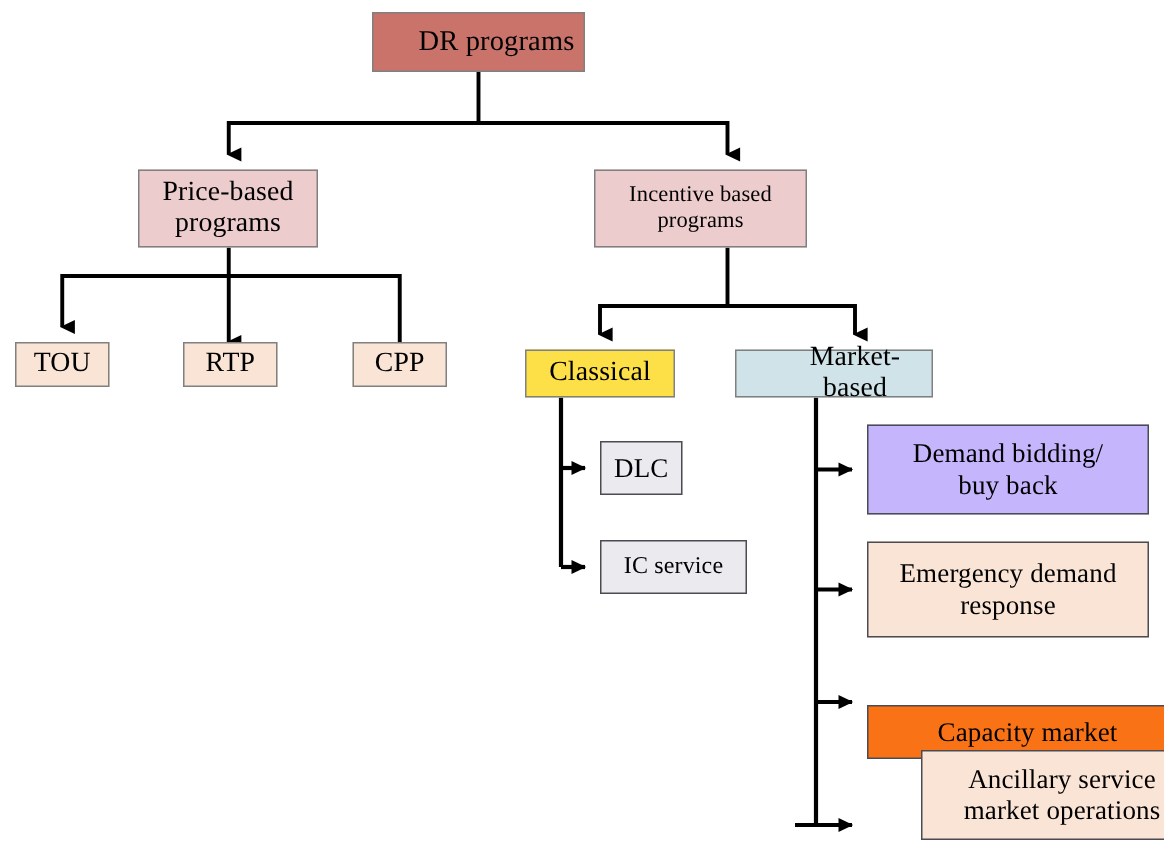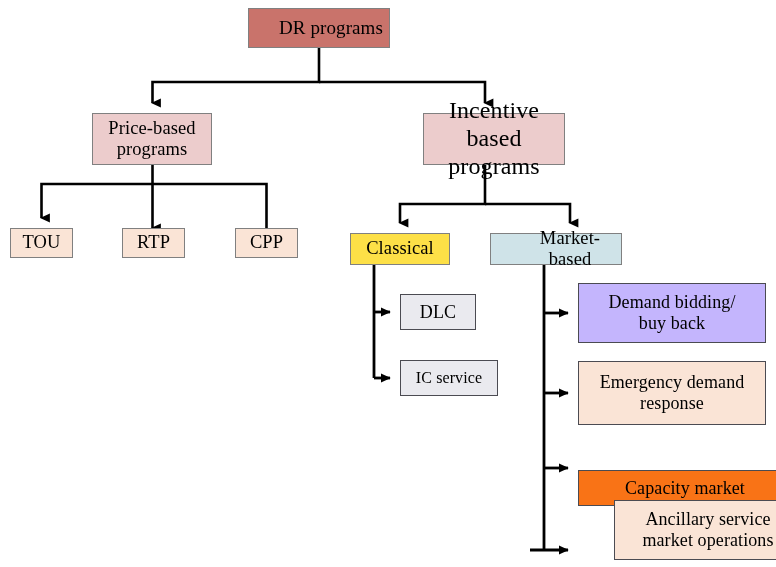--- a/index.html
+++ b/index.html
@@ -90,28 +90,28 @@
       <path d="M544,393 L568,393" fill="none" stroke="#000000" stroke-width="2.8" marker-end="url(#arrow-right)"></path>
       <path d="M544,468 L568,468" fill="none" stroke="#000000" stroke-width="2.8" marker-end="url(#arrow-right)"></path>
       <path d="M530,550 L568,550" fill="none" stroke="#000000" stroke-width="2.8" marker-end="url(#arrow-right)"></path>
     </g>
   </svg>
 
   <div id="node-layer">
       <div class="node lvl0" style="left: 248px; top: 8px; width: 142px; height: 40px; background: rgb(201, 115, 107); border-color: rgb(128, 128, 128); font-size: 19px; padding-left: 24px;">DR programs</div>
       <div class="node lvl1" style="left: 92px; top: 113px; width: 120px; height: 52px; background: rgb(236, 204, 204); border-color: rgb(128, 128, 128); font-size: 18.5px;">Price-based
 programs</div>
-      <div class="node lvl1" style="left: 423px; top: 113px; width: 142px; height: 52px; background: rgb(236, 204, 204); border-color: rgb(128, 128, 128); font-size: 24px;">Incentive based
+      <div class="node lvl1" style="left: 396px; top: 113px; width: 142px; height: 52px; background: rgb(236, 204, 204); border-color: rgb(128, 128, 128); font-size: 15px;">Incentive based
 programs</div>
       <div class="node lvl2" style="left: 10px; top: 228px; width: 63px; height: 30px; background: rgb(250, 228, 214); border-color: rgb(128, 128, 128); font-size: 18.5px;">TOU</div>
       <div class="node lvl2" style="left: 122px; top: 228px; width: 63px; height: 30px; background: rgb(250, 228, 214); border-color: rgb(128, 128, 128); font-size: 18.5px;">RTP</div>
       <div class="node lvl2" style="left: 235px; top: 228px; width: 63px; height: 30px; background: rgb(250, 228, 214); border-color: rgb(128, 128, 128); font-size: 18.5px; text-align: right;">CPP</div>
       <div class="node lvl2" style="left: 350px; top: 233px; width: 100px; height: 32px; background: #fde047; border-color: rgb(128, 128, 128); font-size: 18.5px;">Classical</div>
       <div class="node lvl2" style="left: 490px; top: 233px; width: 132px; height: 32px; background: rgb(207, 227, 232); border-color: rgb(128, 128, 128); font-size: 18.5px; padding-left: 28px;">Market-based</div>
-      <div class="node lvl3 gray-box" style="left: 400px; top: 294px; width: 76px; height: 36px; background: rgb(234, 234, 239); border-color: rgb(75, 75, 82); font-size: 18px;">DLC</div>
+      <div class="node lvl3 gray-box" style="left: 400px; top: 294px; width: 55px; height: 36px; background: rgb(234, 234, 239); border-color: rgb(75, 75, 82); font-size: 18px;">DLC</div>
       <div class="node lvl3 gray-box" style="left: 400px; top: 360px; width: 98px; height: 36px; background: rgb(234, 234, 239); border-color: rgb(75, 75, 82); font-size: 16px;">IC service</div>
       <div class="node lvl3 gray-box" style="left: 578px; top: 283px; width: 188px; height: 60px; background: #c4b5fd; border-color: rgb(75, 75, 82); font-size: 18px;">Demand bidding/
 buy back</div>
       <div class="node lvl3 gray-box" style="left: 578px; top: 361px; width: 188px; height: 64px; background: rgb(250, 228, 214); border-color: rgb(75, 75, 82); font-size: 18px;">Emergency demand
 response</div>
       <div class="node lvl3 gray-box" style="left: 578px; top: 450px; width: 214px; height: 36px; background: #f97316; border-color: rgb(75, 75, 82); font-size: 18px; margin-top: 20px;">Capacity market</div>
       <div class="node lvl3 gray-box" style="left: 578px; top: 500px; width: 188px; height: 60px; background: rgb(250, 228, 214); border-color: rgb(75, 75, 82); font-size: 18px; margin-left: 36px;">Ancillary service
 market operations</div>
     </div>
 

